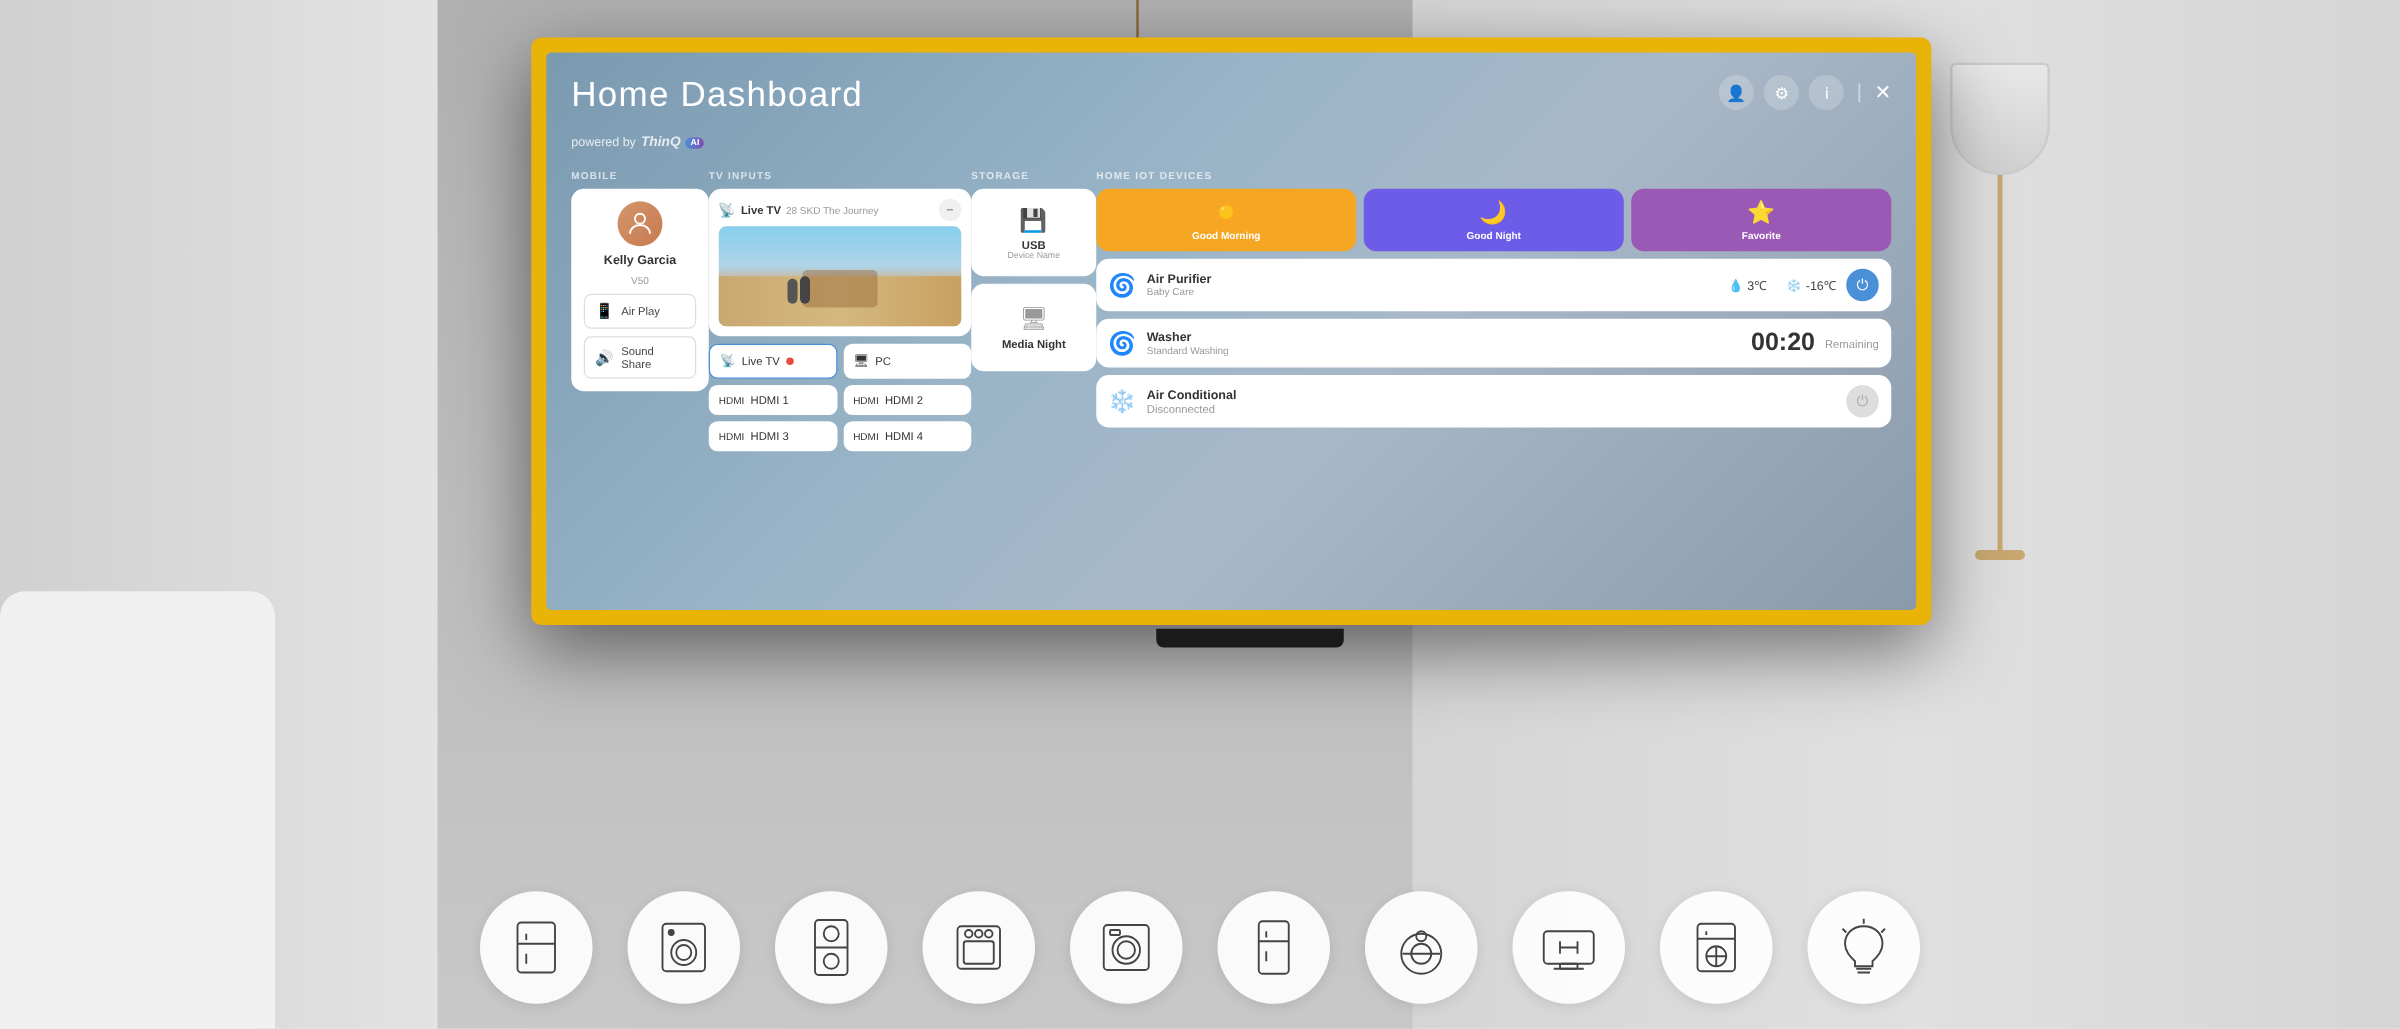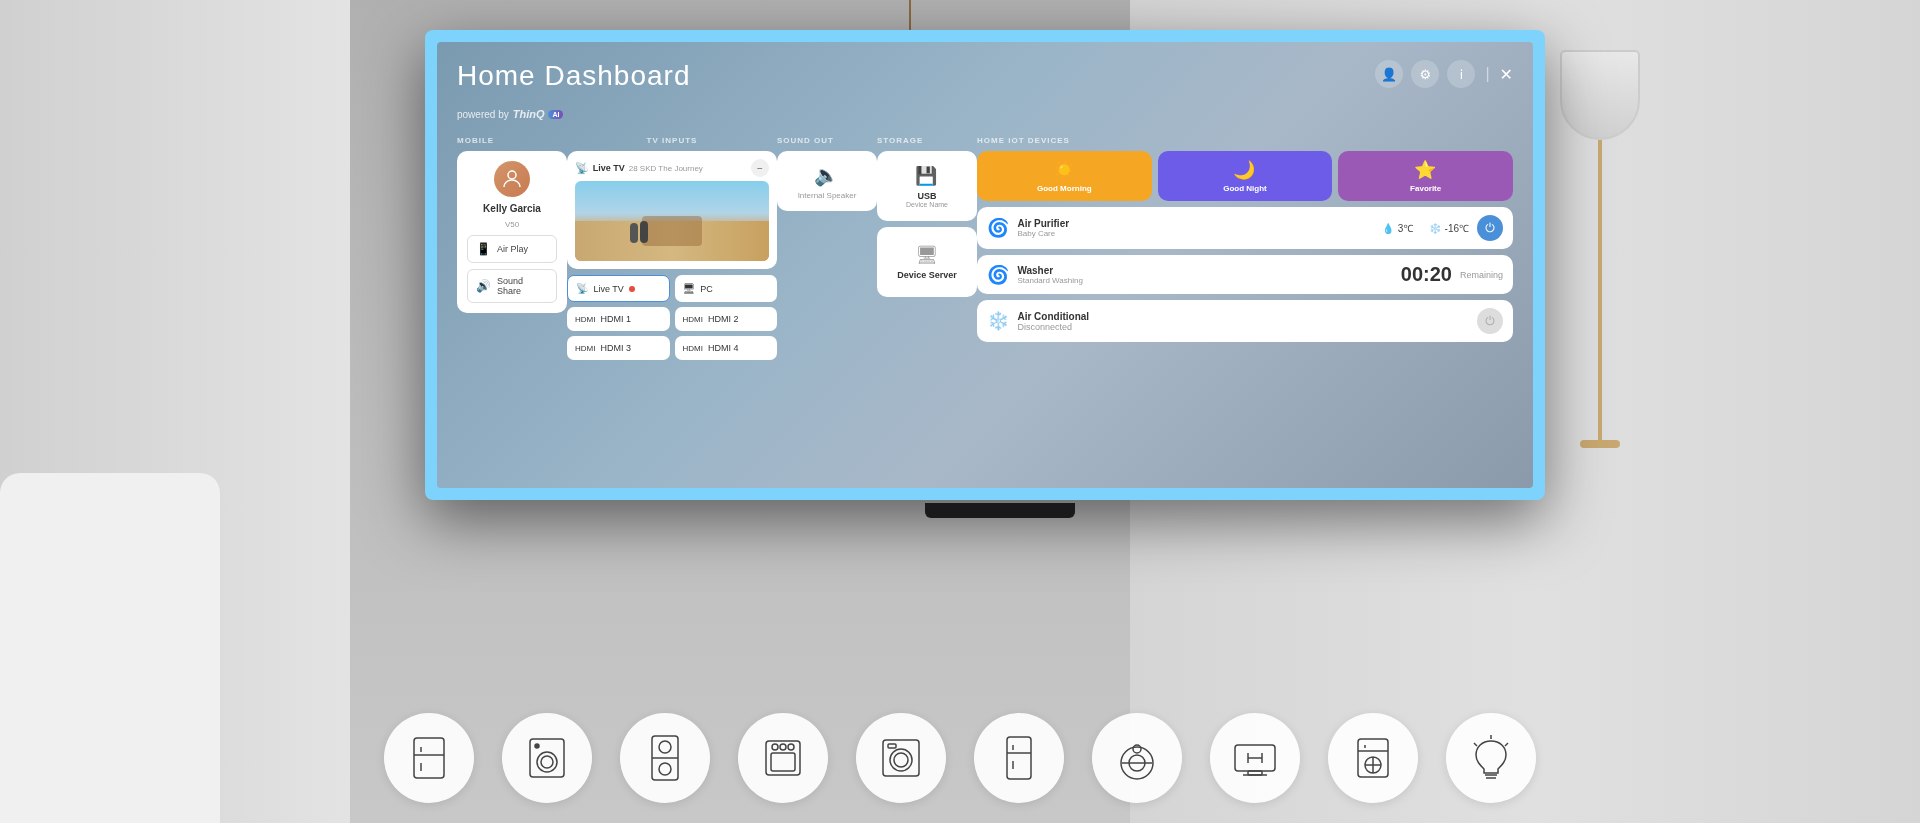--- a/index.html
+++ b/index.html
@@ -90,21 +90,21 @@
       border-radius: 4px;
     }
 
     
     .tv-outer {
       position: absolute;
       left: 425px;
       top: 30px;
       width: 1120px;
       height: 470px;
-      background: #7dd3fc;
+      background: #eab308;
       border-radius: 8px;
       padding: 12px;
       box-shadow: 0 20px 60px rgba(0,0,0,0.5);
     }
     .tv-screen {
       width: 100%;
       height: 100%;
       background: linear-gradient(135deg, #7a9ab0 0%, #9ab5c8 40%, #a8b8c8 60%, #8a9aaa 100%);
       border-radius: 4px;
       overflow: hidden;
@@ -248,21 +248,20 @@
     }
     .mobile-btn-icon {
       font-size: 12px;
       color: #666;
     }
 
     
     .tvinputs-section {
       width: 210px;
       flex-shrink: 0;
-      text-align: center;
     }
     .tv-input-main-card {
       background: white;
       border-radius: 10px;
       padding: 8px;
       margin-bottom: 6px;
     }
     .tv-input-header {
       display: flex;
       align-items: center;
@@ -643,38 +642,31 @@
               <span style="font-size:8px;">HDMI</span>
               <span>HDMI 3</span>
             </div>
             <div class="input-btn">
               <span style="font-size:8px;">HDMI</span>
               <span>HDMI 4</span>
             </div>
           </div>
         </div>
 
-        <div class="soundout-section">
-          <div class="section-label">SOUND OUT</div>
-          <div class="sound-card">
-            <div class="sound-icon">🔈</div>
-            <div class="sound-label">Internal Speaker</div>
-          </div>
-        </div>
 
         <div class="storage-section">
           <div class="section-label">STORAGE</div>
           <div class="storage-card">
             <div class="storage-icon">💾</div>
             <div class="storage-label">USB</div>
             <div class="storage-sublabel">Device Name</div>
           </div>
           <div class="storage-card">
             <div class="storage-icon">🖥</div>
-            <div class="storage-label">Device Server</div>
+            <div class="storage-label">Media Night</div>
           </div>
         </div>
 
         <div class="iot-section">
           <div class="section-label">HOME IOT DEVICES</div>
 
           <div class="iot-top-row">
             <div class="iot-mode-btn morning">
               <span class="iot-mode-icon">☀️</span>
               <span class="iot-mode-label">Good Morning</span>

